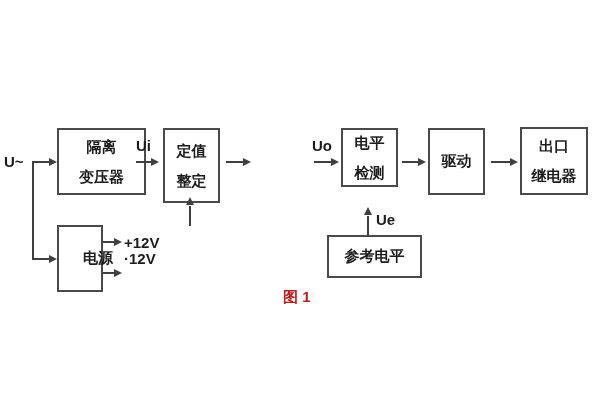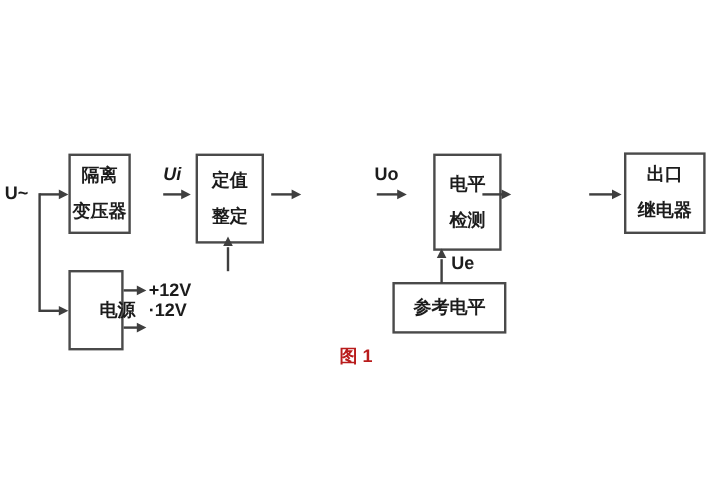--- a/index.html
+++ b/index.html
@@ -30,36 +30,39 @@
     position:absolute;width:0;height:0;
     border-left:4px solid transparent;border-right:4px solid transparent;
     border-bottom:8px solid #3f3f3f;
   }
 </style>
 </head>
 <body>
 
 <div class="canvas">
 
-  <div class="box" style="left:57px;top:128px;width:52px;height:67px;">
+  <div class="box" style="left:57px;top:128px;width:89px;height:67px;">
     <span>隔离</span>
     <span>变压器</span>
   </div>
 
   <div class="box" style="left:163px;top:128px;width:57px;height:75px;">
     <span>定值</span>
     <span>整定</span>
   </div>
 
 
-  <div class="box" style="left:341px;top:128px;width:57px;height:81px;margin-left:20px;">
+  <div class="box" style="left:341px;top:128px;width:57px;height:59px;">
     <span>电平</span>
     <span>检测</span>
   </div>
 
+  <div class="box single" style="left:428px;top:128px;width:57px;height:67px;">
+    <span>驱动</span>
+  </div>
 
   <div class="box" style="left:520px;top:127px;width:68px;height:68px;">
     <span>出口</span>
     <span>继电器</span>
   </div>
 
   <div class="box single" style="left:57px;top:225px;width:46px;height:67px;padding-left:36px;">
     <span>电源</span>
   </div>
 
@@ -97,21 +100,21 @@
   <div class="hline" style="left:103px;top:272px;width:12px;"></div>
   <div class="ah-right" style="left:114px;top:269px;"></div>
 
   <div class="vline" style="left:189px;top:206px;height:20px;"></div>
   <div class="ah-up" style="left:186px;top:197px;"></div>
 
   <div class="vline" style="left:367px;top:216px;height:20px;"></div>
   <div class="ah-up" style="left:364px;top:207px;"></div>
 
   <span class="lbl" style="left:4px;top:153px;">U~</span>
-  <span class="lbl" style="left:136px;top:137px;font-style:italic;">Ui</span>
+  <span class="lbl" style="left:136px;top:137px;">Ui</span>
   <span class="lbl" style="left:312px;top:137px;">Uo</span>
   <span class="lbl" style="left:376px;top:211px;">Ue</span>
   <span class="lbl" style="left:124px;top:234px;">+12V</span>
   <span class="lbl" style="left:124px;top:250px;">·12V</span>
 
   <div class="caption" style="left:283px;top:288px;">图 1</div>
 
 </div>
 
 </body></html>

